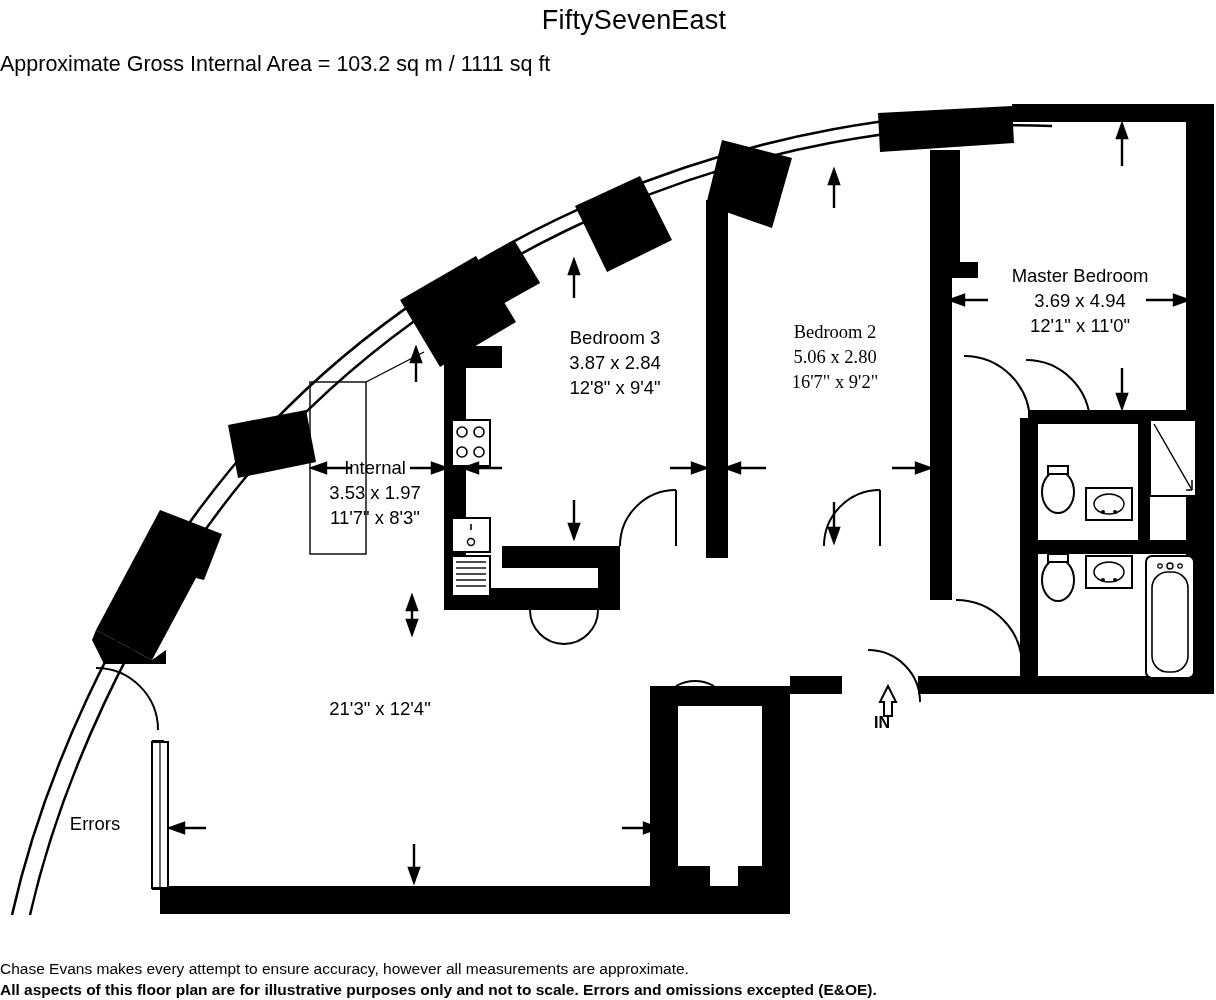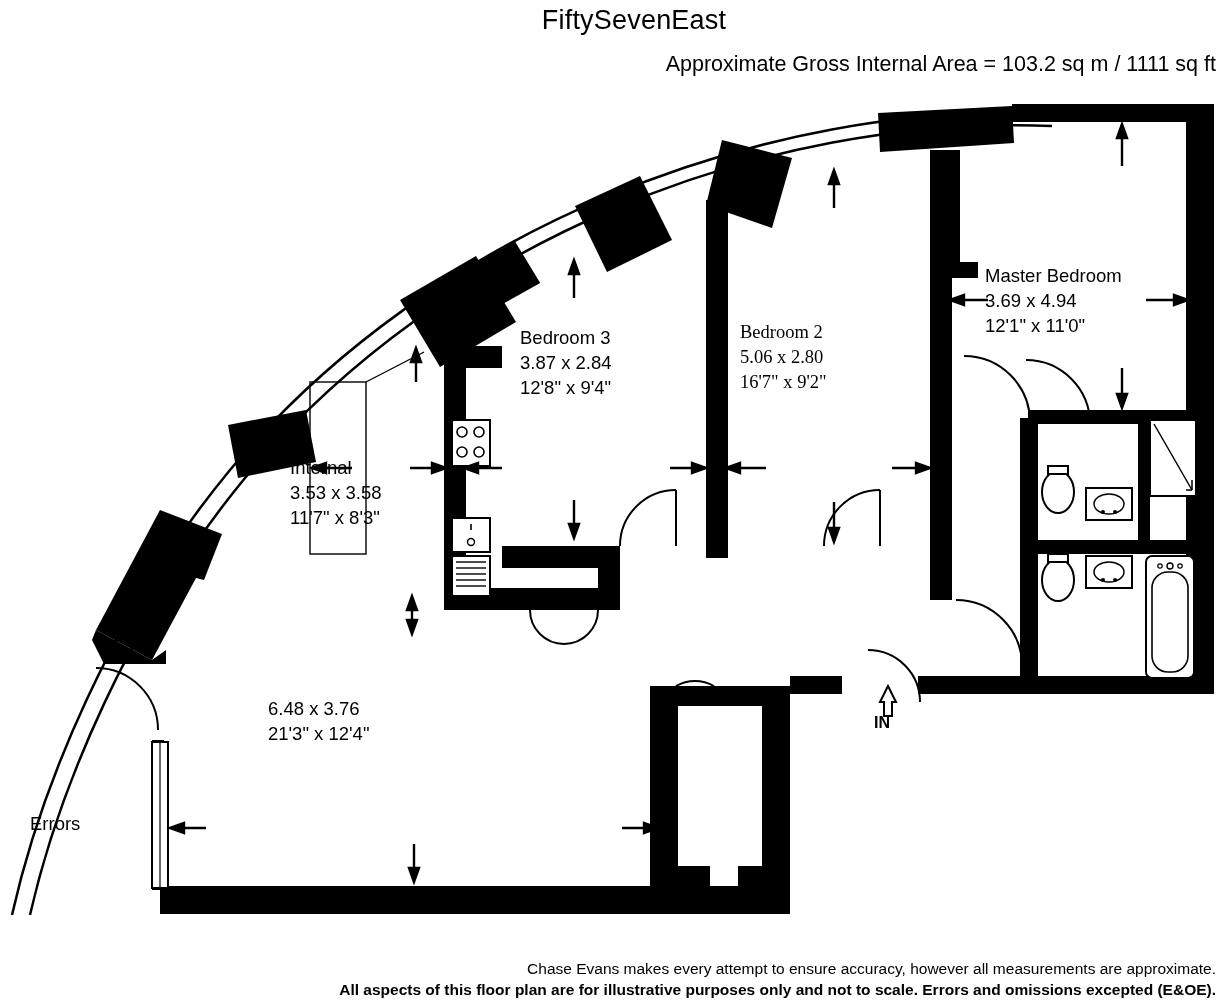--- a/index.html
+++ b/index.html
@@ -25,37 +25,37 @@
     position: absolute;
     width: 100%;
     text-align: center;
     font-size: 27px;
     letter-spacing: .2px;
   }
   .title-main { top: 5px; padding-left: 26px; }
   .subtitle {
     position: absolute;
     width: 100%;
-    text-align: right;
+    text-align: left;
     font-size: 21.5px;
     top: 52px;
   }
   .footer {
     position: absolute;
     width: 100%;
-    text-align: right;
+    text-align: left;
     font-size: 15.5px;
     line-height: 21px;
   }
   .footer-1 { top: 958px; }
   .footer-2 { top: 979px; font-weight: bold; }
 
   .room-label {
     position: absolute;
-    text-align: left;
+    text-align: center;
     font-size: 18.5px;
     line-height: 25px;
     white-space: nowrap;
   }
   .room-label .nm { display: block; }
   .room-label .m  { display: block; }
   .room-label .ft { display: block; }
 
   .in-label {
     position: absolute;
@@ -275,21 +275,21 @@
 
     <line x1="172" y1="828" x2="206" y2="828"></line>
     <polygon points="170,828 184,823 184,833"></polygon>
 
     <polygon points="888,686 880,702 884,702 884,716 892,716 892,702 896,702" fill="none" stroke="#000" stroke-width="2"></polygon>
   </g>
 </svg>
 
 <div class="room-label" style="left:290px; top:455px; width:170px;">
   <span class="nm">Internal</span>
-  <span class="m">3.53 x 3.58</span>
+  <span class="m">3.53 x 1.97</span>
   <span class="ft">11'7" x 8'3"</span>
 </div>
 
 <div class="room-label" style="left:520px; top:325px; width:190px;">
   <span class="nm">Bedroom 3</span>
   <span class="m">3.87 x 2.84</span>
   <span class="ft">12'8" x 9'4"</span>
 </div>
 
 <div class="room-label" style="left:740px; top:320px; width:190px;font-family:Liberation Serif, serif;">
@@ -298,21 +298,20 @@
   <span class="ft">16'7" x 9'2"</span>
 </div>
 
 <div class="room-label" style="left:985px; top:263px; width:190px;">
   <span class="nm">Master Bedroom</span>
   <span class="m">3.69 x 4.94</span>
   <span class="ft">12'1" x 11'0"</span>
 </div>
 
 <div class="room-label" style="left:268px; top:696px; width:224px;">
-  <span class="m">6.48 x 3.76</span>
   <span class="ft">21'3" x 12'4"</span>
 </div>
 
 <div class="room-label" style="left:30px; top:811px; width:130px;">
   <span class="nm">Errors</span>
 </div>
 
 <div class="in-label" style="left:874px; top:714px;">IN</div>
 
 <div class="footer footer-1">Chase Evans makes every attempt to ensure accuracy, however all measurements are approximate.</div>

